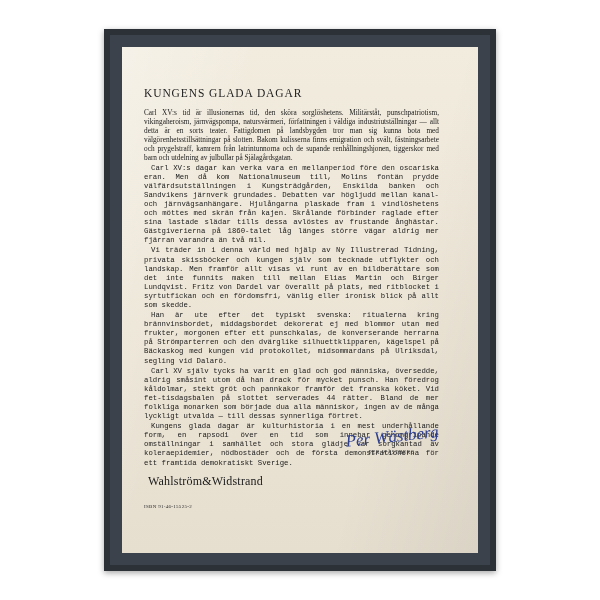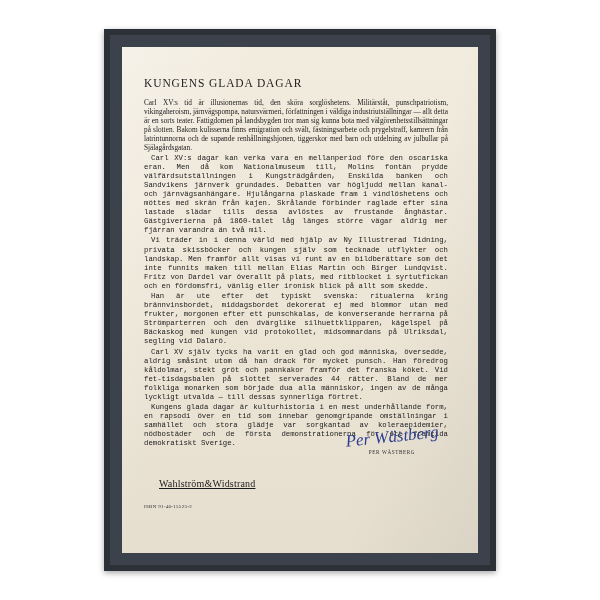--- a/index.html
+++ b/index.html
@@ -52,25 +52,25 @@
     left: 22px;
     top: 26px;
     right: 22px;
     bottom: 20px;
   }
   .title {
     font-family: "Liberation Serif", serif;
     font-size: 11.5px;
     letter-spacing: 0.9px;
     color: #1d1d1d;
-    margin: 4px 0 9px 0;
+    margin: 14px 0 9px 0;
     font-weight: normal;
   }
   .body-text p {
-    margin: 0 8px 1px 0;
+    margin: 0 17px 1px 0;
     font-size: 7.3px;
     line-height: 9.1px;
     text-align: justify;
     color: #1b1b1b;
     text-indent: 0;
     hyphens: auto;
     -webkit-hyphens: auto;
   }
   .body-text p + p {
     text-indent: 7px;
@@ -93,26 +93,25 @@
     white-space: nowrap;
   }
   .sig-caption {
     font-size: 5.2px;
     letter-spacing: 0.6px;
     color: #333;
     margin-top: 4px;
   }
   .publisher {
     position: absolute;
-    left: 15px;
+    left: 4px;
     bottom: 44px;
-    font-size: 10px;
+    font-size: 12px;
     color: #1b1b1b;
     letter-spacing: 0.2px;
-    text-decoration: underline;
   }
   .isbn {
     position: absolute;
     left: 0;
     bottom: 24px;
     font-size: 5px;
     letter-spacing: 0.3px;
     color: #2a2a2a;
   }
   

